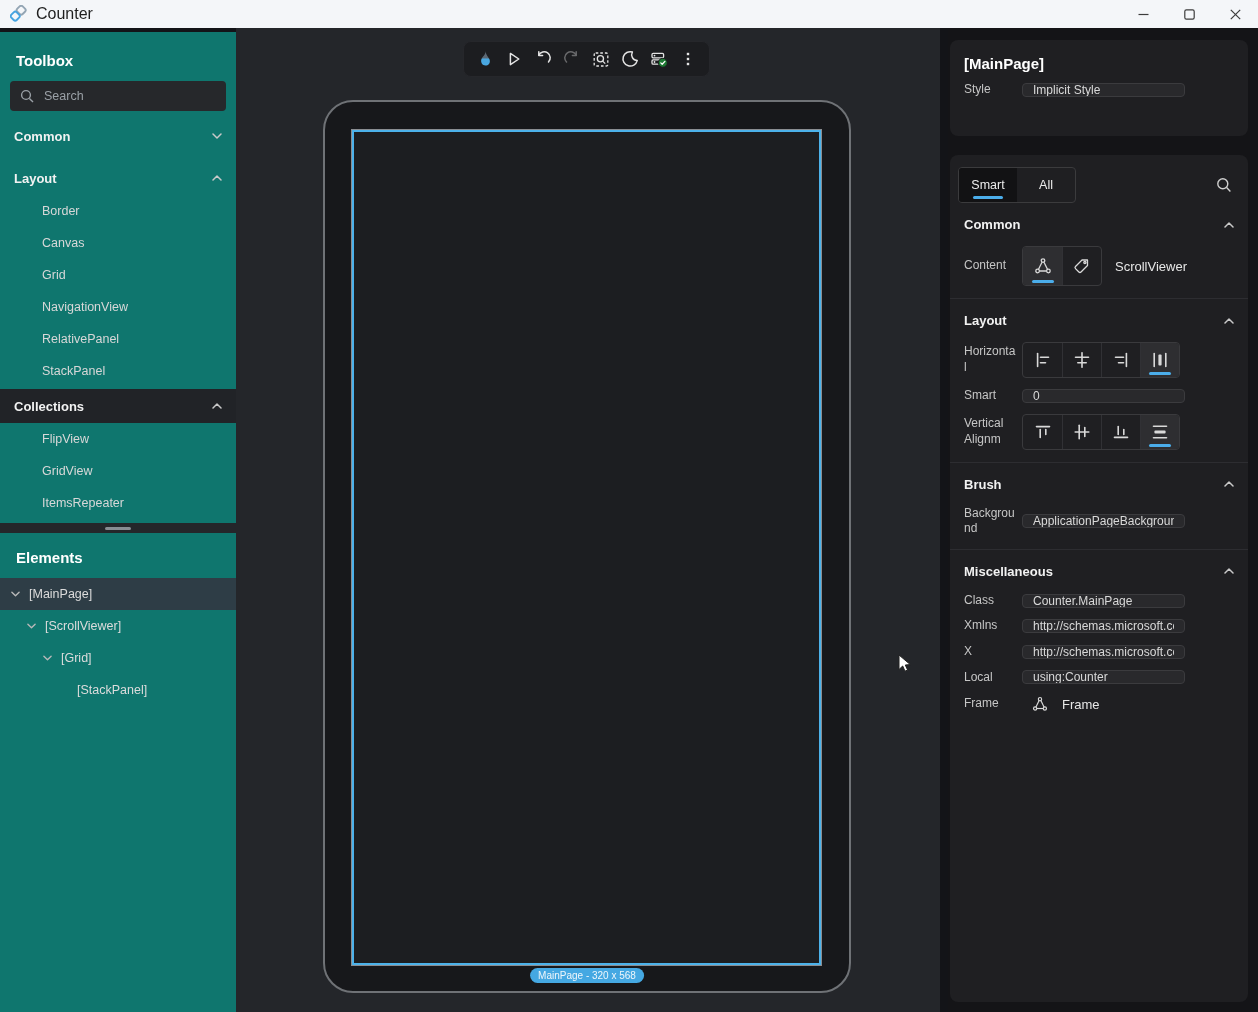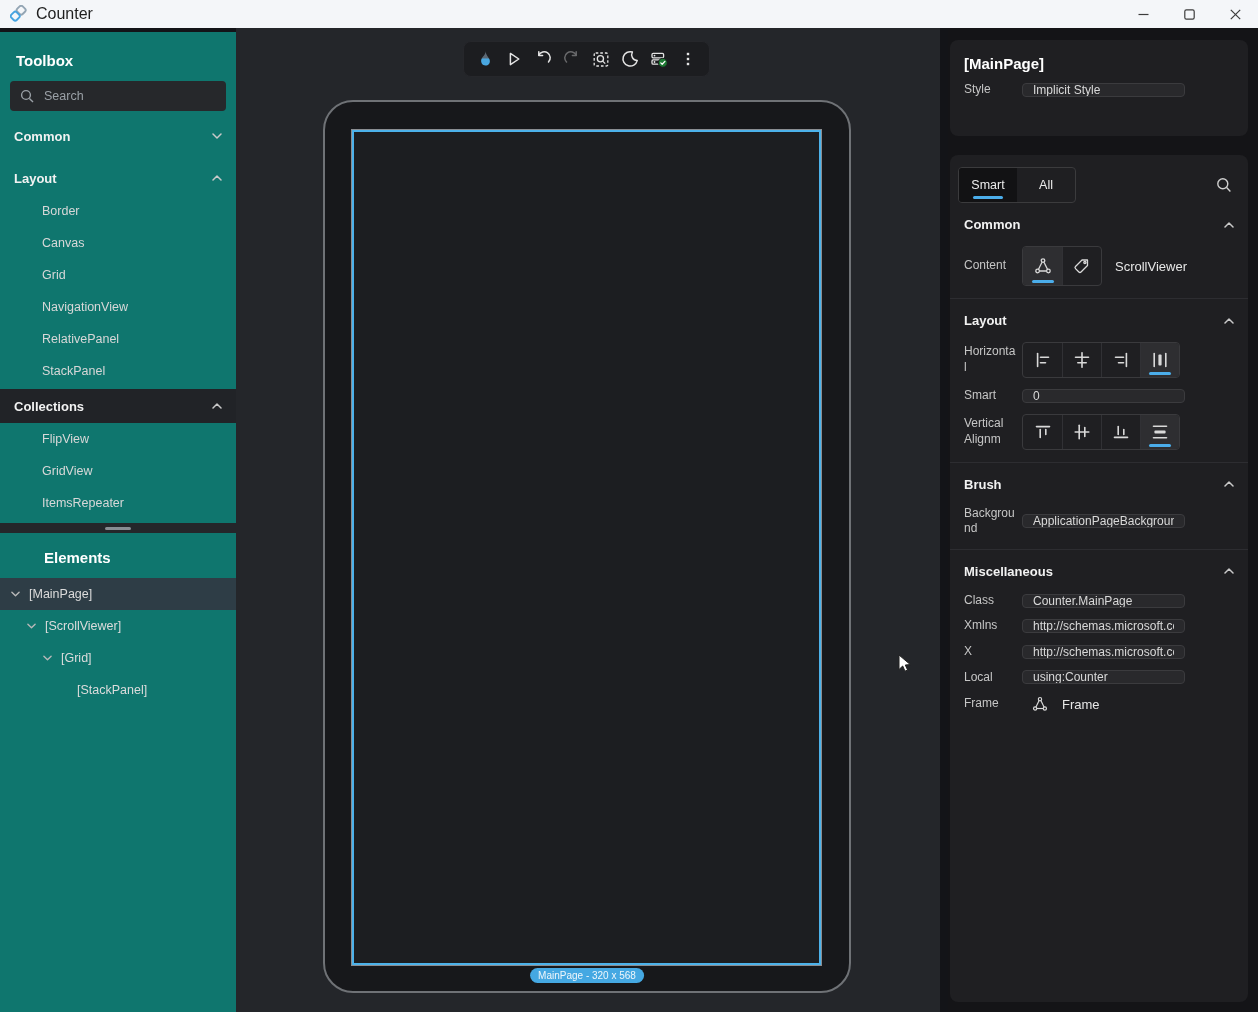--- a/index.html
+++ b/index.html
@@ -187,21 +187,21 @@
         <span>GridView</span>
       </div>
     <div class="tb-item">
         <span>ItemsRepeater</span>
       </div>
 
     <div class="splitter">
       <div class="handle"></div>
     </div>
 
-    <div class="panel-title" style="padding-top:16px;margin-left:28px;">Elements</div>
+    <div class="panel-title" style="padding-top:16px;">Elements</div>
 
     <div class="tree-row selected ind0">
       <span class="chev">
         <svg width="9" height="6" viewBox="0 0 10 6">
             <polyline points="1,1 5,5 9,1" fill="none" stroke="currentColor" stroke-width="1.5" stroke-linecap="round" stroke-linejoin="round"></polyline>
           </svg>
       </span>
       <span>[MainPage]</span>
     </div>
     <div class="tree-row ind1">

